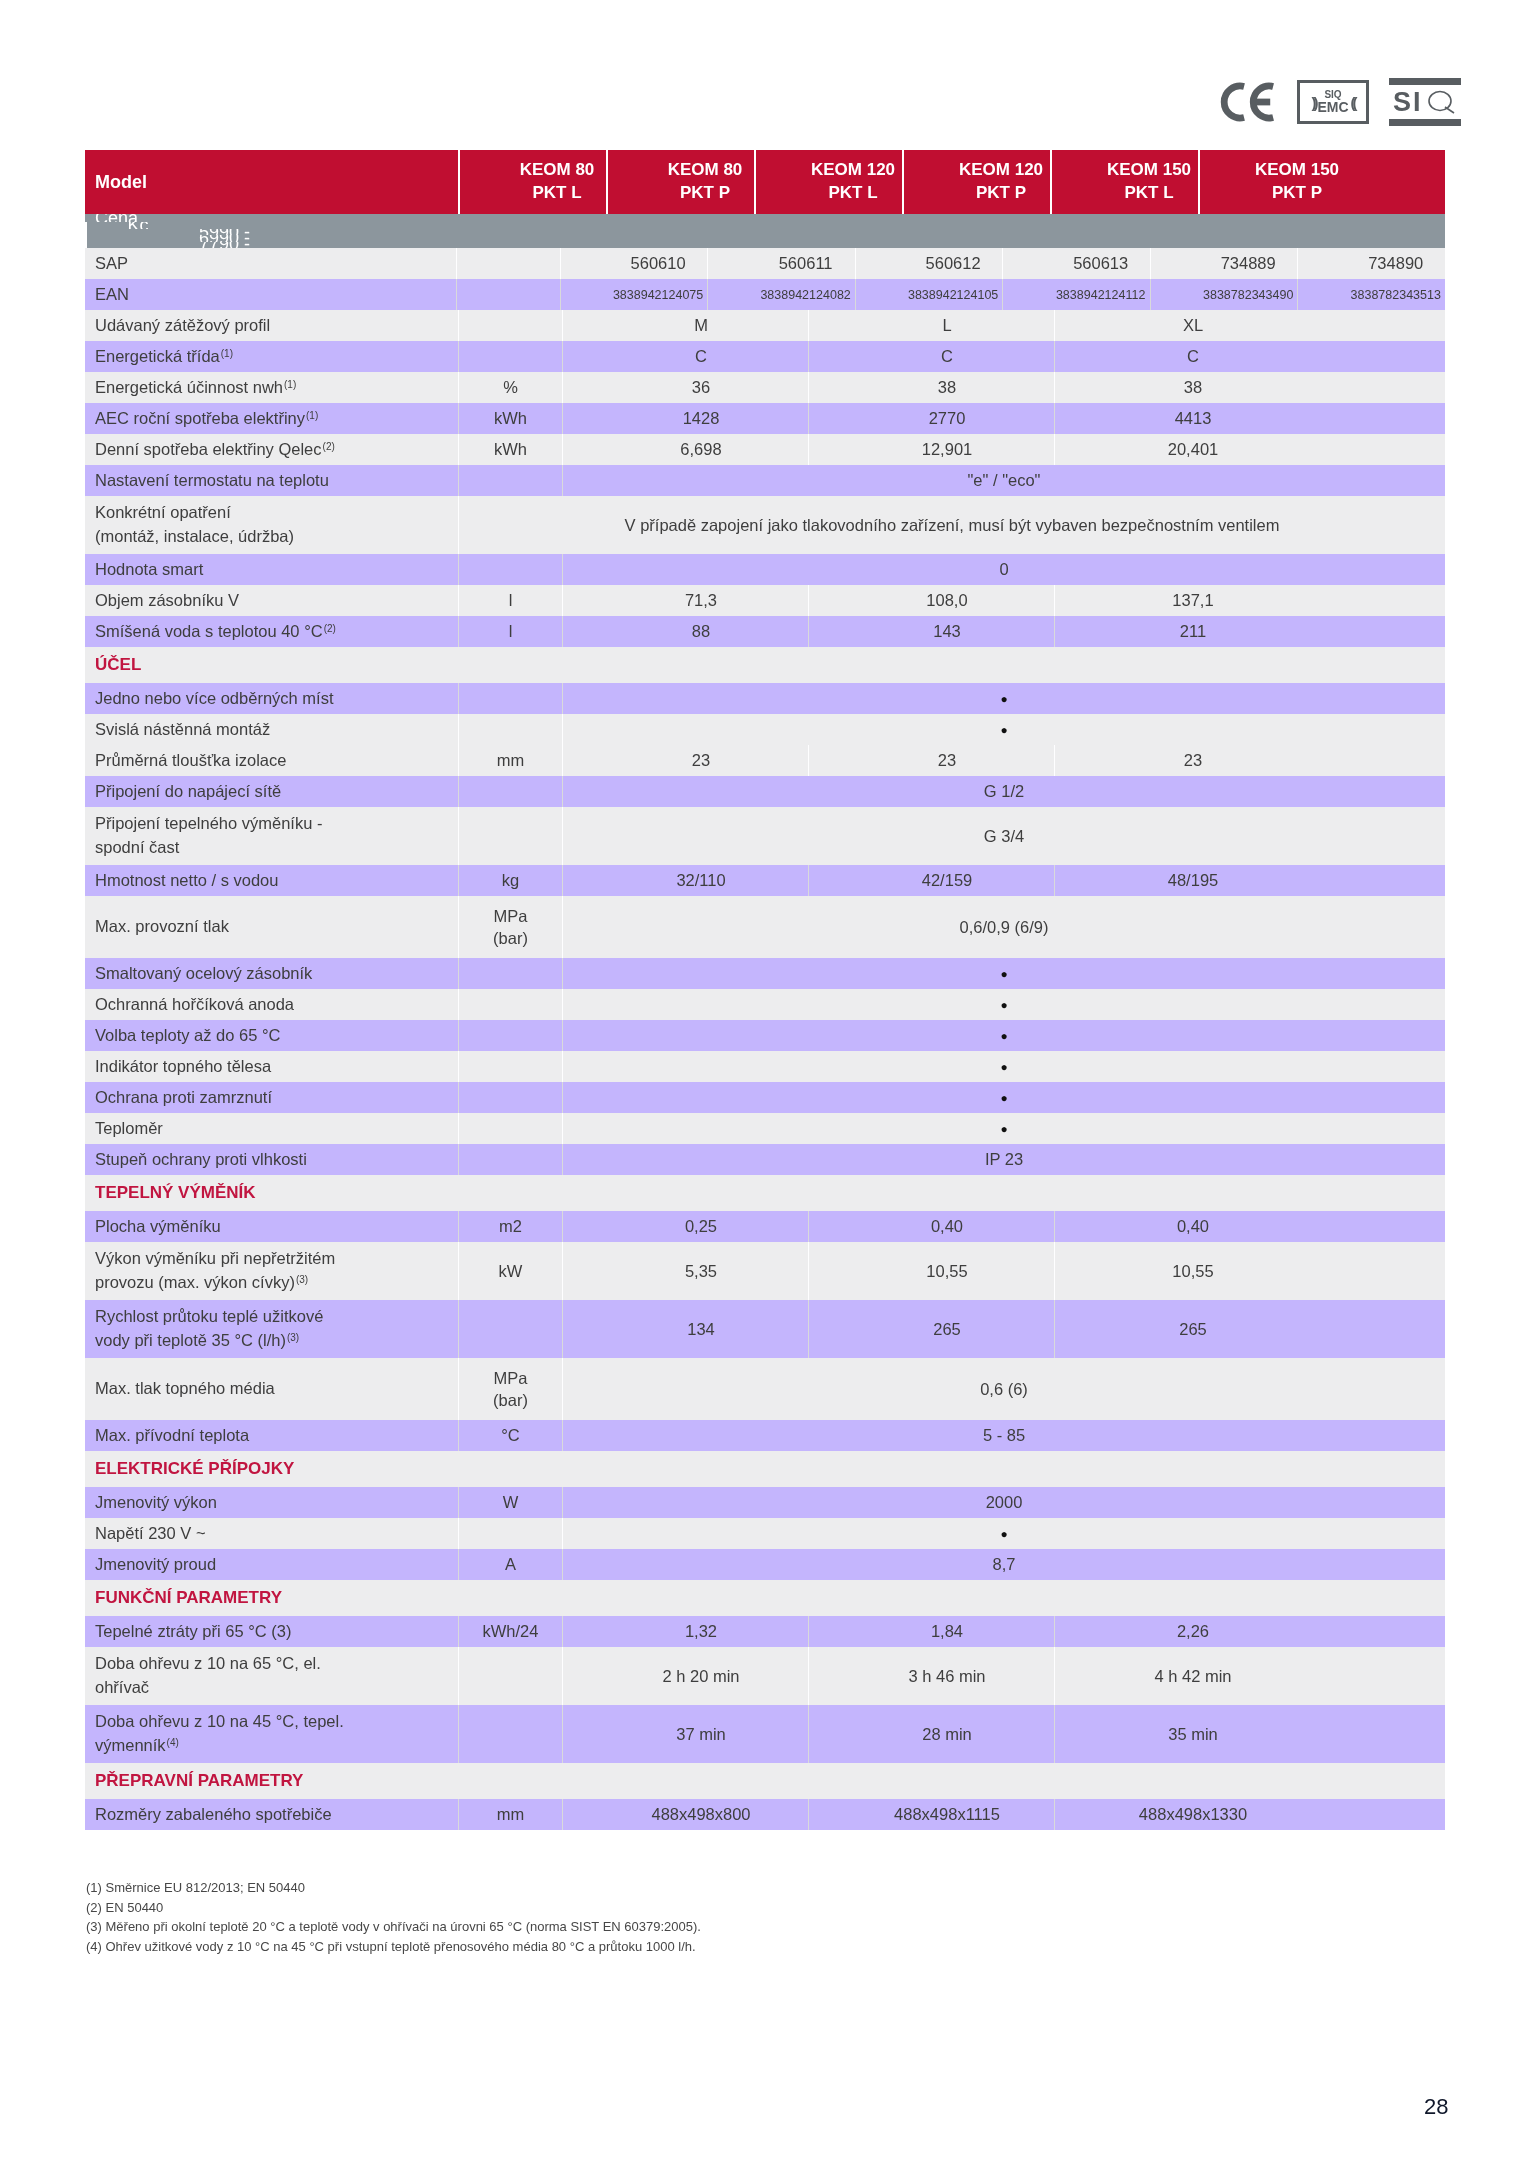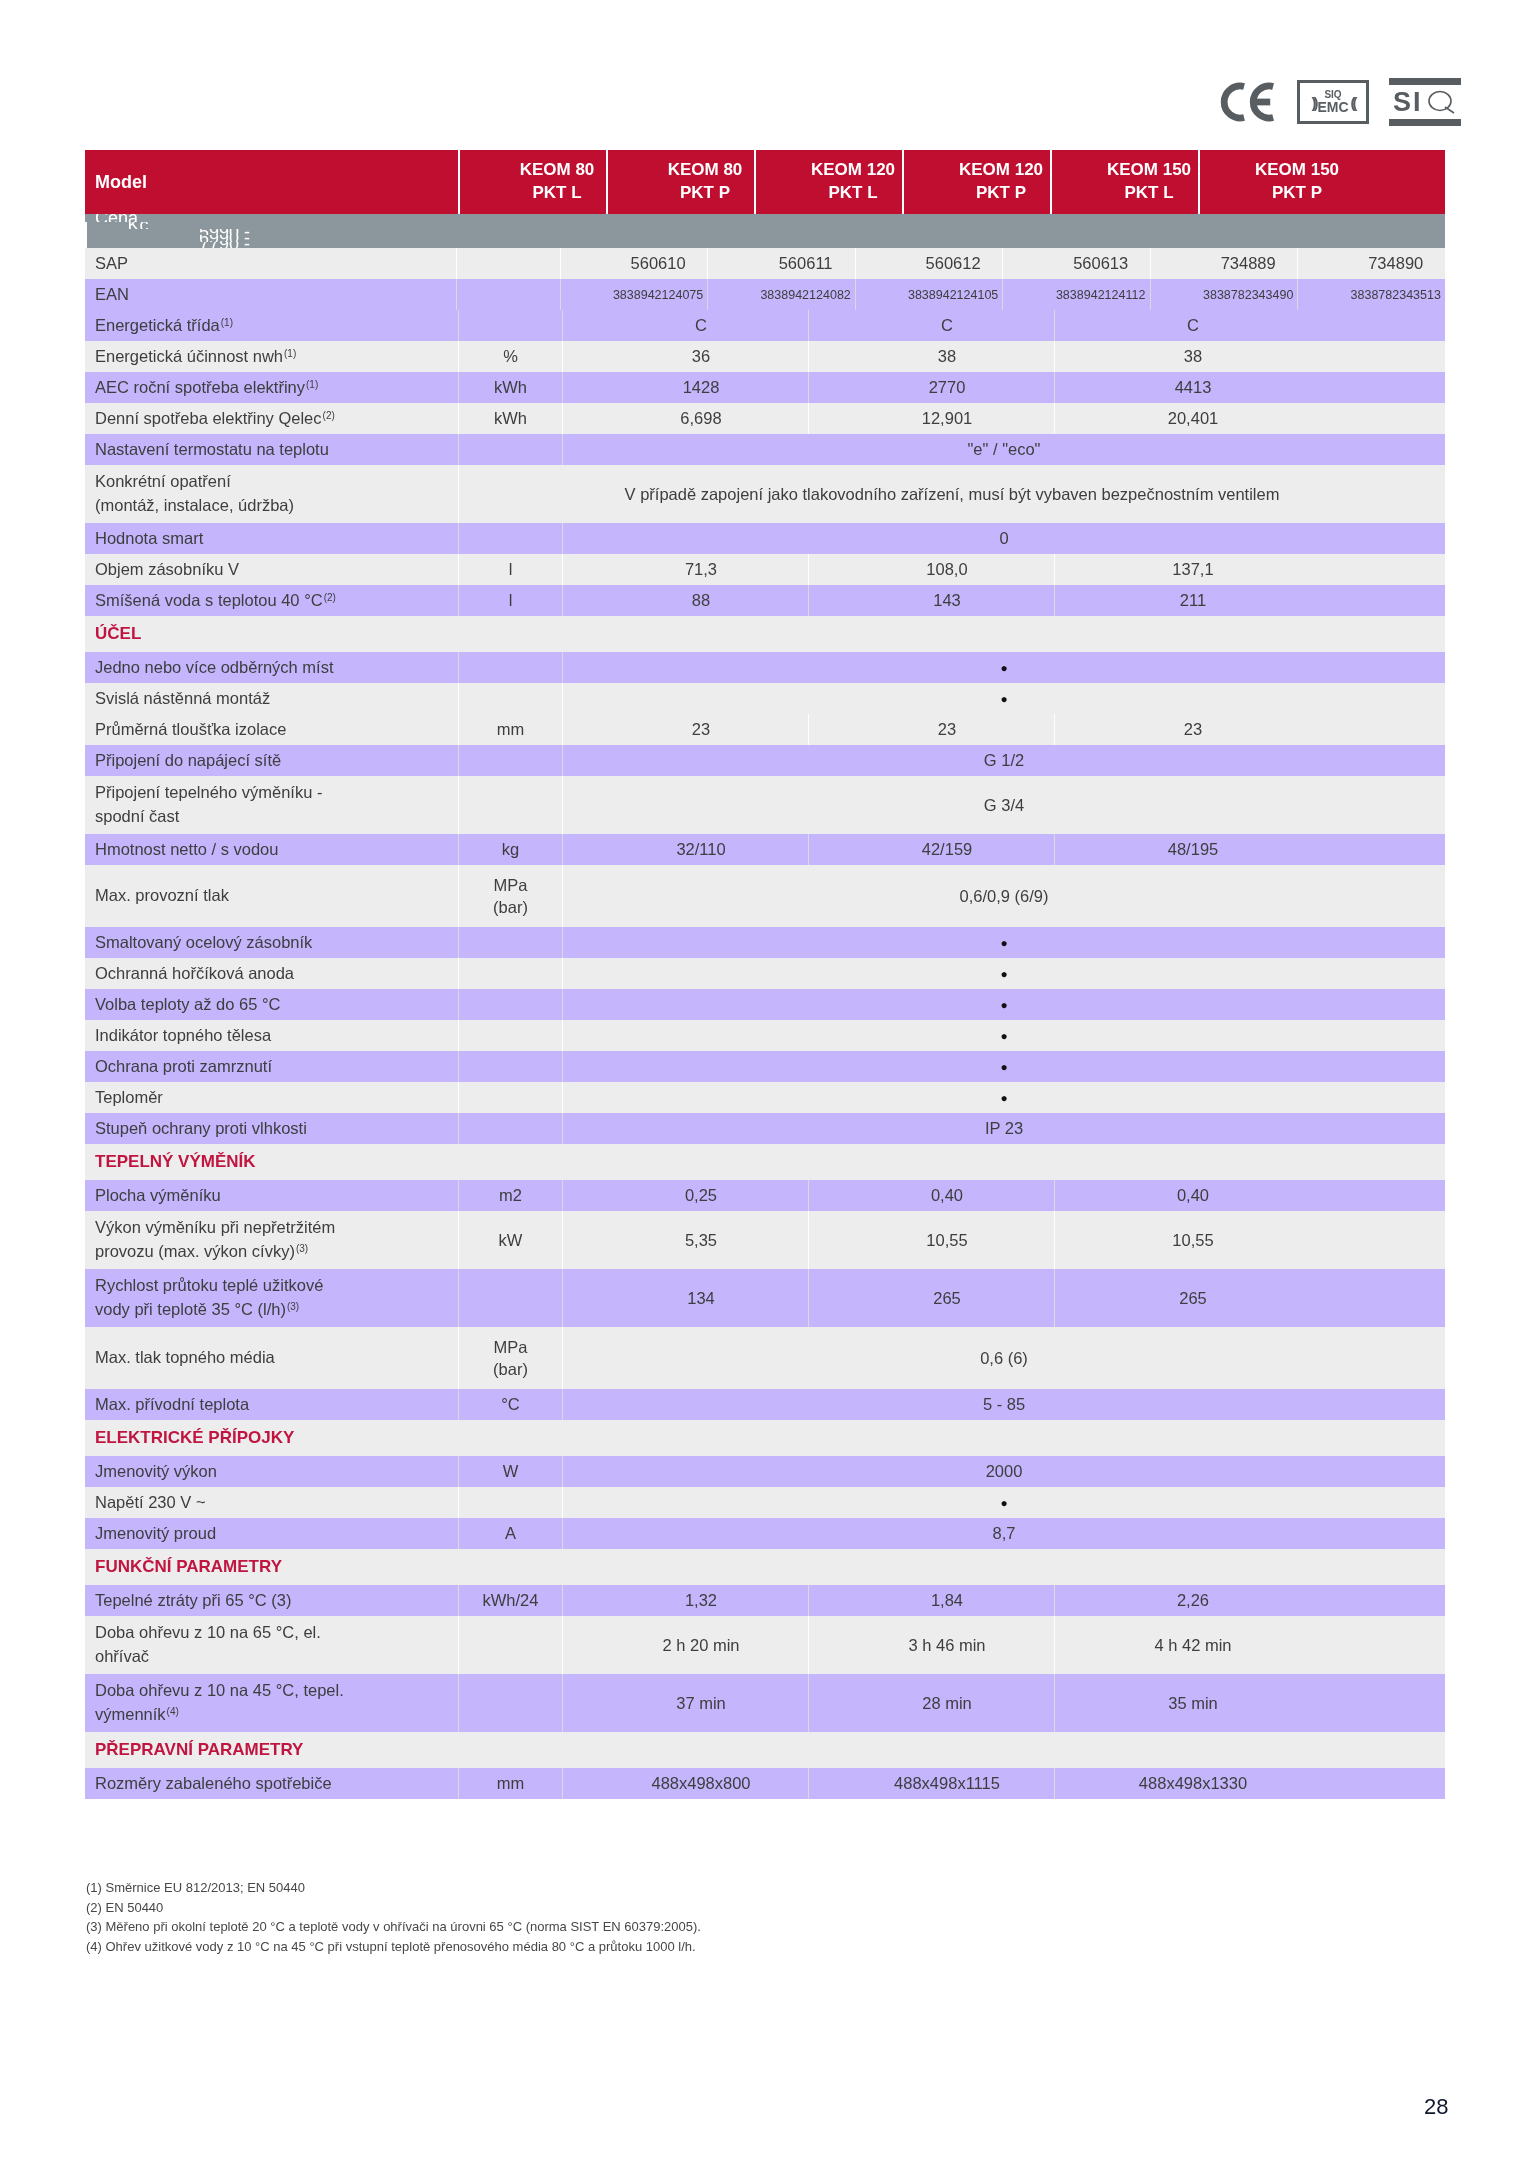--- a/index.html
+++ b/index.html
@@ -129,20 +129,29 @@
         <span>EAN</span>
       </div>
       <div class="c unit bd"></div>
       <div class="c m1 bd small-val">3838942124075</div>
       <div class="c m1 bd small-val">3838942124082</div>
       <div class="c m1 bd small-val">3838942124105</div>
       <div class="c m1 bd small-val">3838942124112</div>
       <div class="c m1 bd small-val">3838782343490</div>
       <div class="c m1 bd small-val">3838782343513</div>
     </div>
+    <div class="row bg-g">
+      <div class="c lab">
+        <span>Udávaný zátěžový profil</span>
+      </div>
+      <div class="c unit bd"></div>
+      <div class="c m2 bd">M</div>
+      <div class="c m2 bd">L</div>
+      <div class="c m2 bd">XL</div>
+    </div>
     <div class="row bg-w">
       <div class="c lab">
         <span>Energetická třída<span class="sup">(1)</span></span>
       </div>
       <div class="c unit bd"></div>
       <div class="c m2 bd">C</div>
       <div class="c m2 bd">C</div>
       <div class="c m2 bd">C</div>
     </div>
     <div class="row bg-g">

